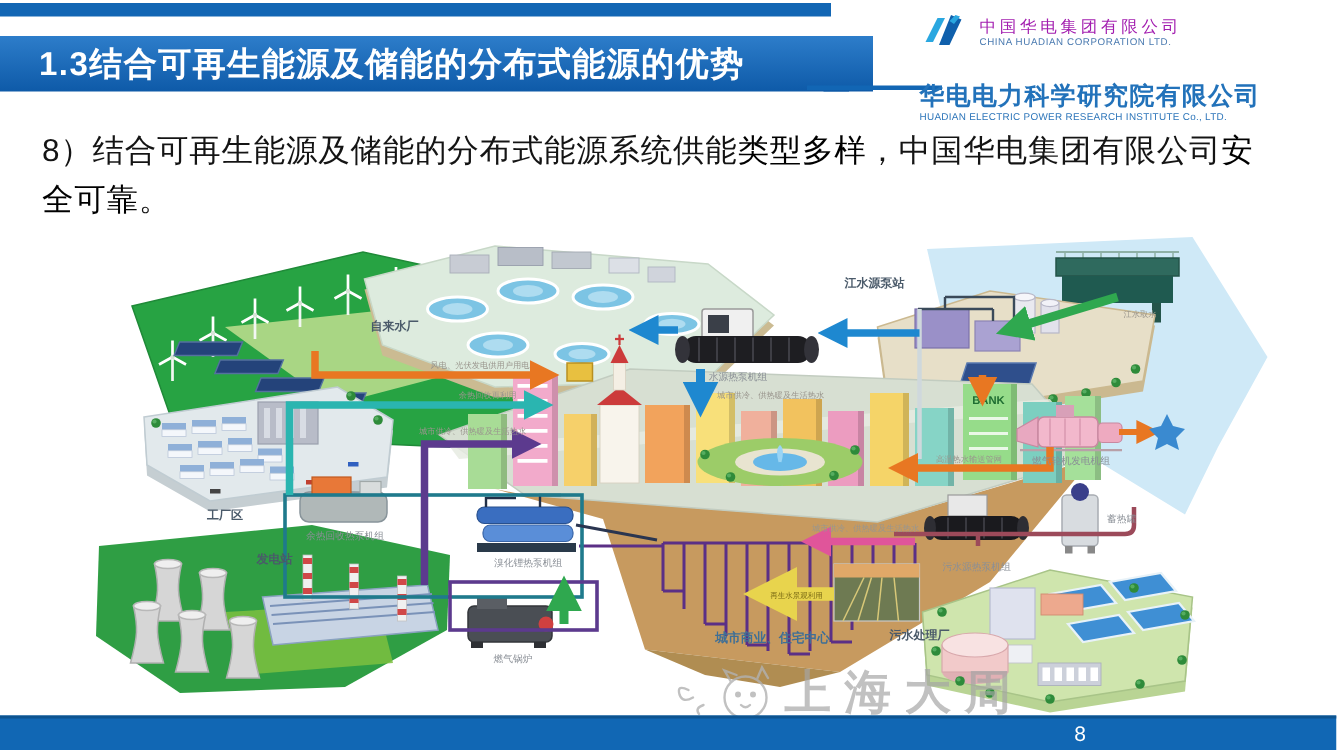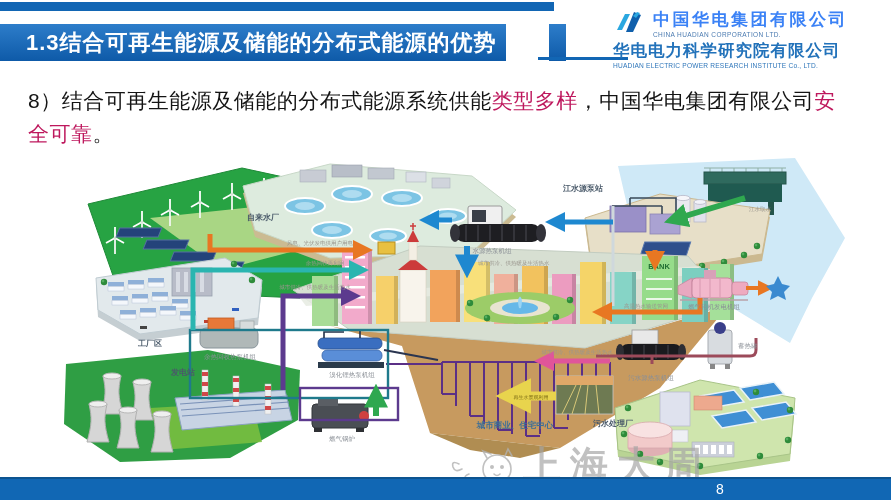--- a/index.html
+++ b/index.html
@@ -1,38 +1,38 @@
 <!DOCTYPE html>
 <html><head>
 <meta charset="utf-8">
 <style>
   html,body{margin:0;padding:0;}
   body{width:891px;height:500px;position:relative;overflow:hidden;background:#ffffff;
        font-family:"Liberation Sans","DejaVu Sans",sans-serif;}
   .abs{position:absolute;}
   
   .top-strip{left:0;top:2px;width:554px;height:9px;background:#1266b4;}
-  .title-bar{left:0;top:24px;width:506px;height:37px;background:linear-gradient(180deg,#2d7dca,#0e5aa8);
+  .title-bar{left:0;top:24px;width:582px;height:37px;background:linear-gradient(180deg,#2d7dca,#0e5aa8);
              display:flex;align-items:center;}
   .title-bar span{color:#fff;font-weight:bold;font-size:22px;letter-spacing:1px;padding-left:26px;white-space:nowrap;}
   .title-square{left:549px;top:24px;width:17px;height:37px;background:linear-gradient(180deg,#2d7dca,#0e5aa8);}
   .title-underline{left:538px;top:57px;width:90px;height:3px;background:#1266b4;}
   .logo-block{right:16px;top:8px;width:262px;}
   .logo-row1{display:flex;align-items:center;gap:6px;}
   .logo-txt1{display:flex;flex-direction:column;}
-  .org1-cn{color:#3b82f6;font-weight:bold;font-size:17px;letter-spacing:2.5px;white-space:nowrap;}
+  .org1-cn{color:#a21caf;font-weight:normal;font-size:11px;letter-spacing:2.5px;white-space:nowrap;}
   .org1-en{color:#4a7ab0;font-size:6.5px;letter-spacing:.4px;white-space:nowrap;}
-  .org2-cn{color:#2272ba;font-weight:bold;font-size:16.5px;letter-spacing:1px;white-space:nowrap;margin-top:2px;}
+  .org2-cn{color:#2272ba;font-weight:bold;font-size:16.5px;letter-spacing:1px;white-space:nowrap;margin-top:19px;}
   .org2-en{color:#2e76ba;font-size:6.6px;letter-spacing:.2px;white-space:nowrap;}
   
   .body-text{left:28px;top:84px;width:812px;font-size:21px;line-height:33px;color:#141414;letter-spacing:.5px;}
-  .hl{color:#be185d;}
+  .hl{color:#000000;}
   
   .watermark{left:445px;top:440px;display:flex;align-items:center;opacity:.8;}
-  .wm-text{color:#a5a5a5;font-size:38px;letter-spacing:9px;font-weight:bold;opacity:.85;text-align:center;}
+  .wm-text{color:#a5a5a5;font-size:31px;letter-spacing:9px;font-weight:bold;opacity:.85;text-align:center;}
   
   .footer-bar{left:0;top:477px;width:891px;height:23px;background:#1167b4;border-top:2px solid #0d5490;box-sizing:border-box;}
   .page-num{position:absolute;left:710px;top:2px;width:20px;color:#fff;font-size:14px;text-align:center;}
   
   .l1{font:bold 8px "Liberation Sans",sans-serif;fill:#4a5a6a;}
   .lcity{font:bold 8.5px "Liberation Sans",sans-serif;fill:#3f6f96;}
   .l2{font:6.5px "Liberation Sans",sans-serif;fill:#8a8f96;}
   .l3{font:5.5px "Liberation Sans",sans-serif;fill:#9a968e;}
   .bank{font:bold 7.5px "Liberation Sans",sans-serif;fill:#1f6e32;}
   .sale{font:bold 6px "Liberation Sans",sans-serif;fill:#ffffff;}

